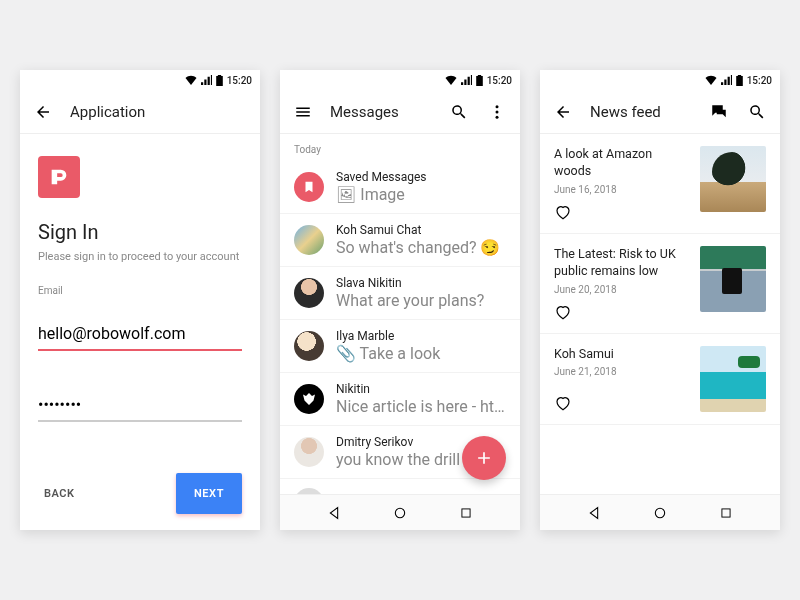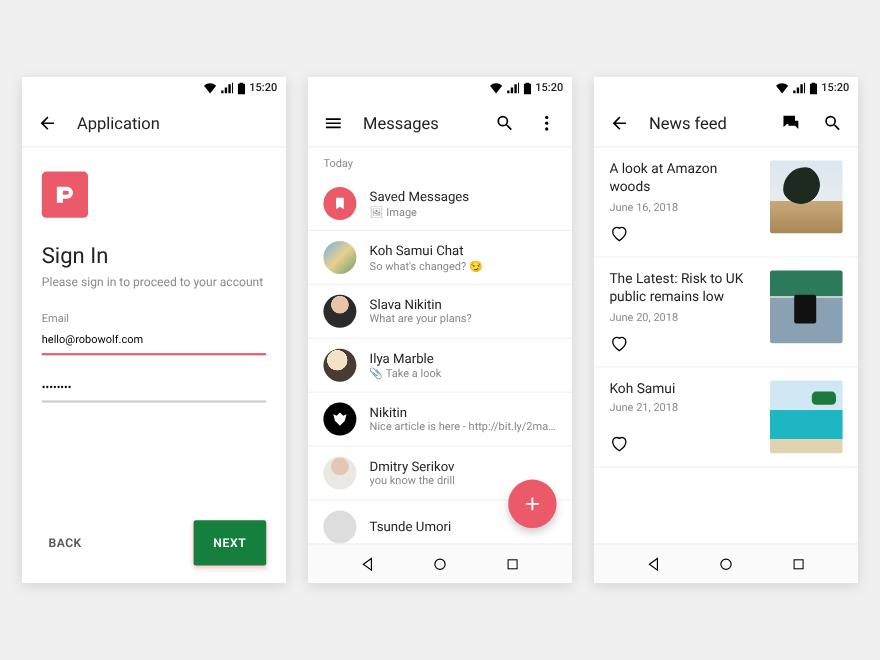--- a/index.html
+++ b/index.html
@@ -40,46 +40,47 @@
     width: 42px; height: 42px; background: #ea5a68; border-radius: 4px;
     display: flex; align-items: center; justify-content: center; color:#fff;
     font-weight:700; font-size:20px; margin-bottom: 22px;
   }
   .h1 { font-size: 20px; font-weight: 400; margin-bottom: 6px; color:#222; }
   .sub { font-size: 11px; color: #8a8a8a; margin-bottom: 22px; }
   .field { margin-bottom: 18px; }
   .field label { font-size: 10px; color: #888; display:block; margin-bottom: 2px; }
   .field input {
     width: 100%; border: none; border-bottom: 2px solid #ccc;
-    padding: 6px 0 6px; font-size: 10px; outline: none; background: transparent;
+    padding: 6px 0 6px; font-size: 16px; outline: none; background: transparent;
     font-family: inherit;
+    margin-top: 20px;
   }
   .field.active input { border-bottom-color: #ea5a68; }
   .s1-footer {
     position: absolute; left: 0; right: 0; bottom: 16px;
     display: flex; justify-content: space-between; align-items: center;
     padding: 0 18px;
     gap: 37px;
   }
   .btn-flat { font-size: 11px; font-weight: 600; letter-spacing: .5px; color:#555; cursor:pointer; padding:8px 6px; }
   .btn-raised {
-    background: #15803d; color: #fff; font-size: 11px; font-weight: 600;
+    background: #3b82f6; color: #fff; font-size: 11px; font-weight: 600;
     letter-spacing: .6px; padding: 14px 18px; border-radius: 2px;
     box-shadow: 0 2px 4px rgba(234,90,104,.4); cursor: pointer; margin-left: 24px;
   }
   
   .section-label { font-size: 10px; color: #8a8a8a; padding: 10px 14px 6px; }
   .msg-item {
     display: flex; align-items: center; gap: 12px; padding: 9px 14px;
     border-bottom: 1px solid #f2f2f2; cursor:pointer;
   }
   .avatar { width: 30px; height: 30px; border-radius: 50%; flex-shrink: 0; }
   .msg-text { flex:1; min-width:0; }
   .msg-text .name { font-size: 12px; color: #222; margin-bottom: 1px; }
-  .msg-text .preview { font-size: 10px; color: #888; white-space: nowrap; overflow:hidden; text-overflow:ellipsis; }
+  .msg-text .preview { font-size: 16px; color: #888; white-space: nowrap; overflow:hidden; text-overflow:ellipsis; }
   .fab {
     position: absolute; right: 14px; bottom: 14px;
     width: 44px; height: 44px; border-radius: 50%; background: #ea5a68;
     display: flex; align-items: center; justify-content: center;
     box-shadow: 0 4px 8px rgba(0,0,0,.2); color:#fff; cursor:pointer;
   }
   
   .navbar {
     height: 36px; background: #fafafa; border-top: 1px solid #eee;
     display: flex; align-items: center; justify-content: space-evenly;

